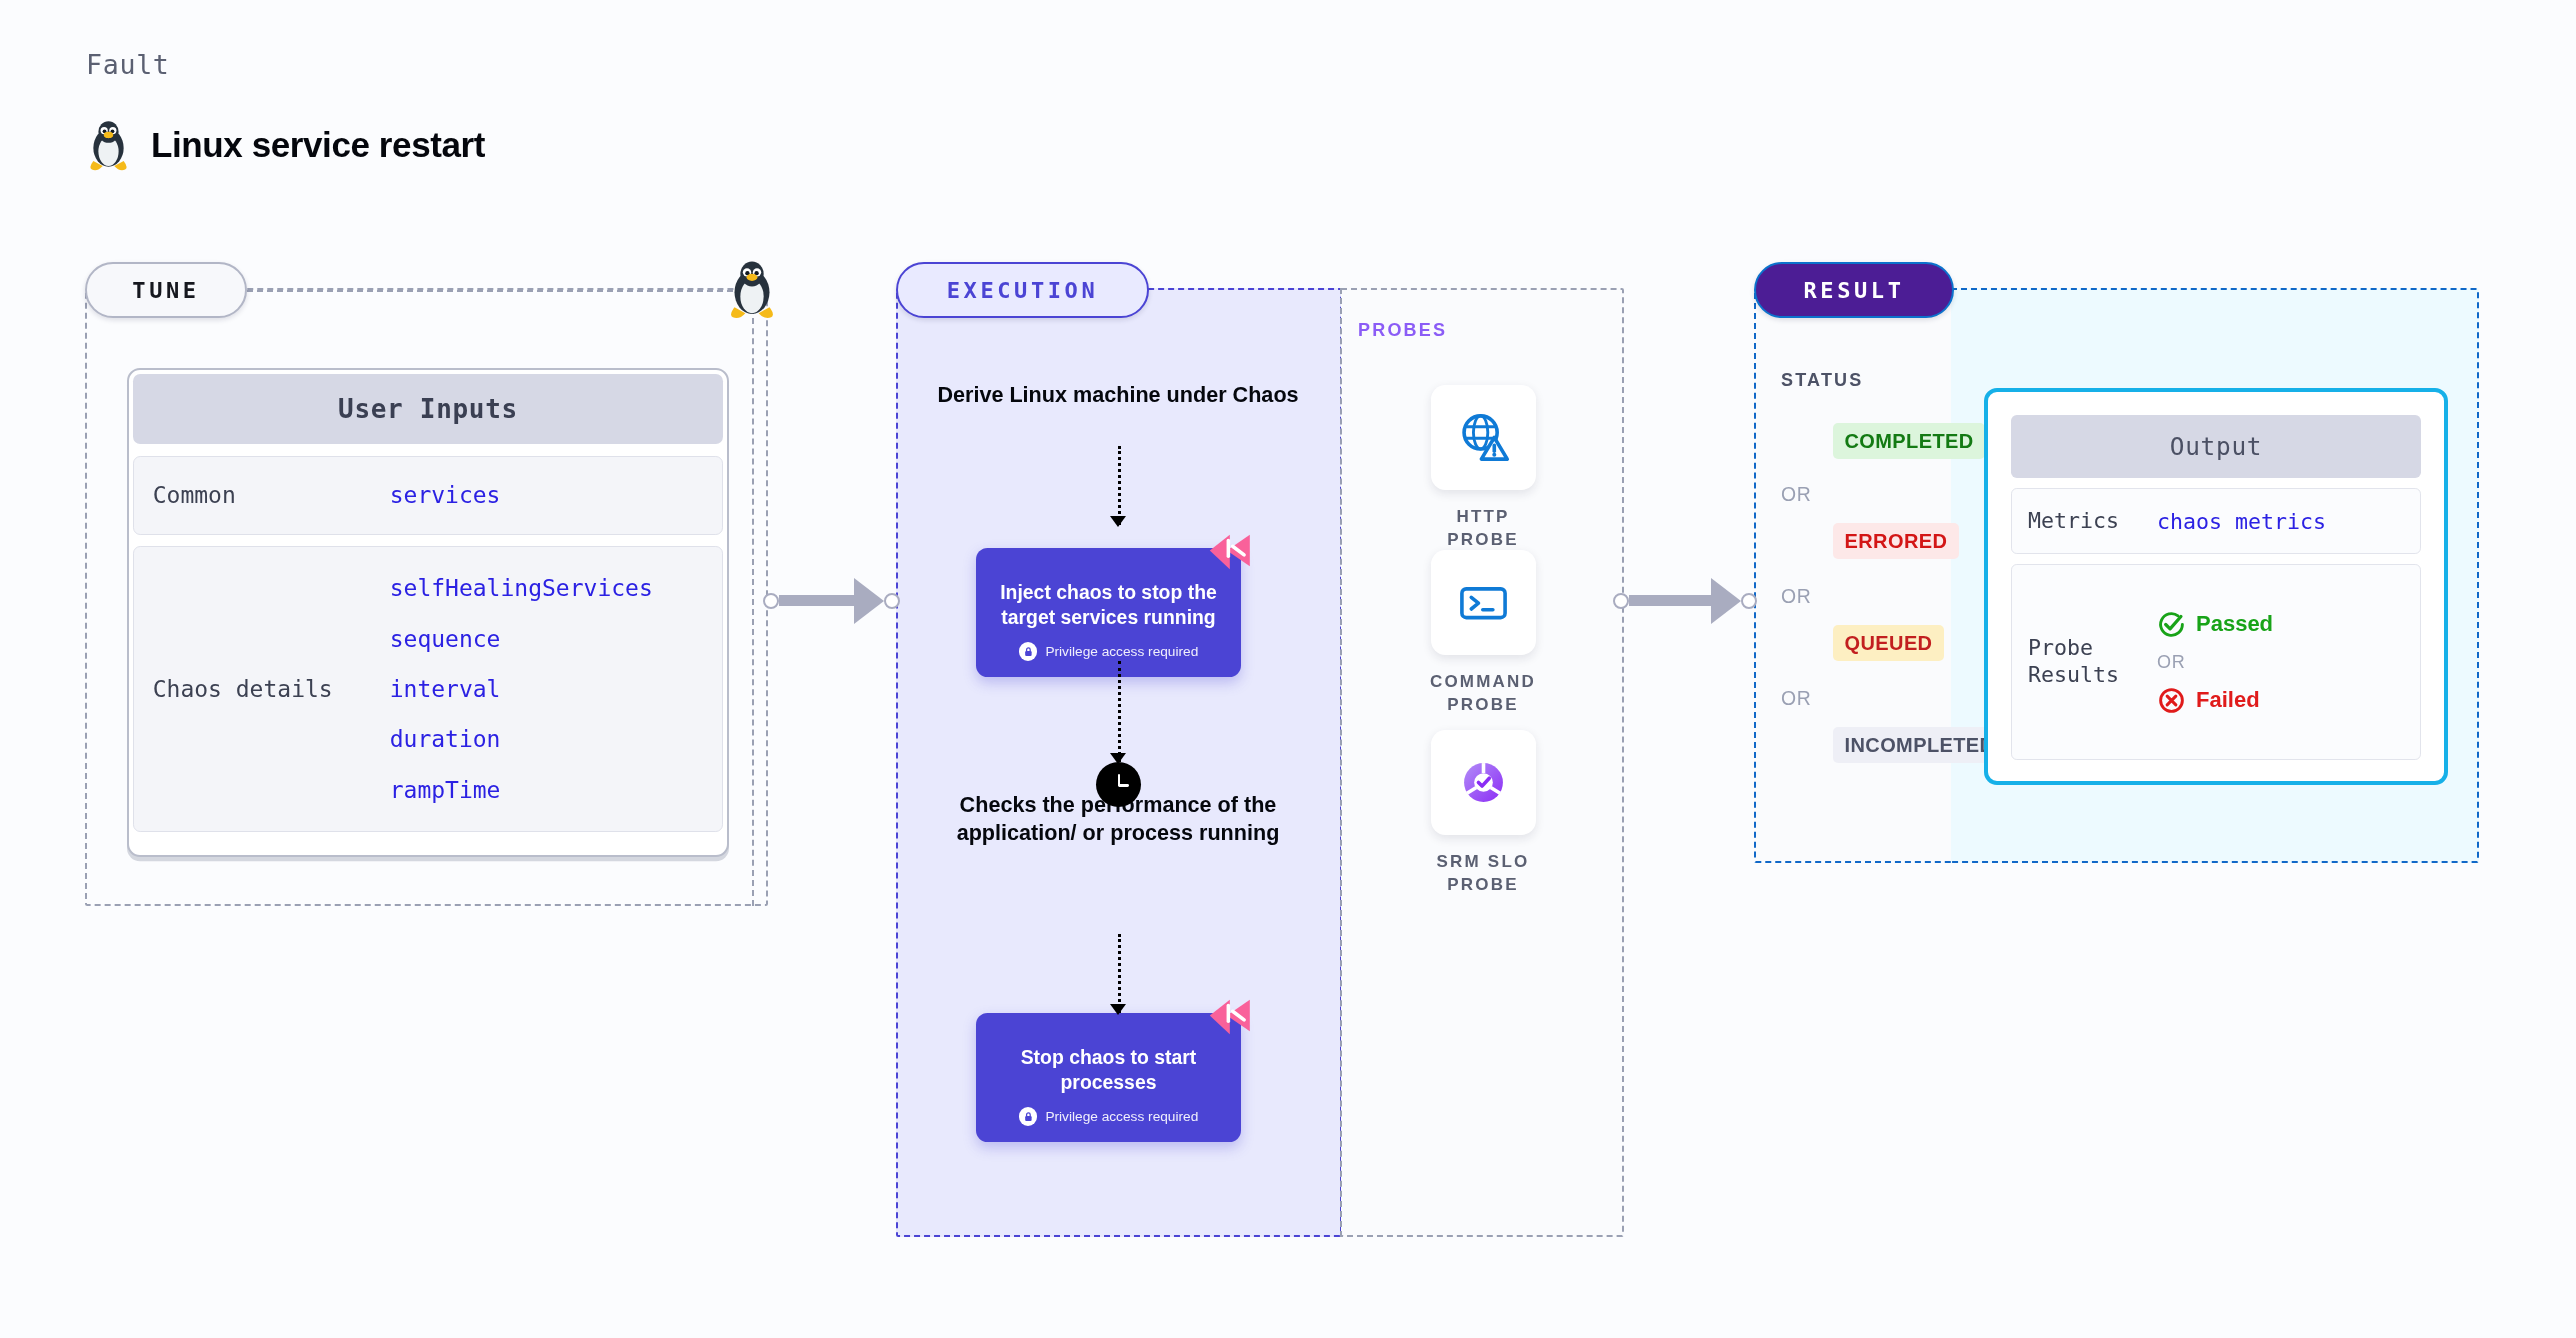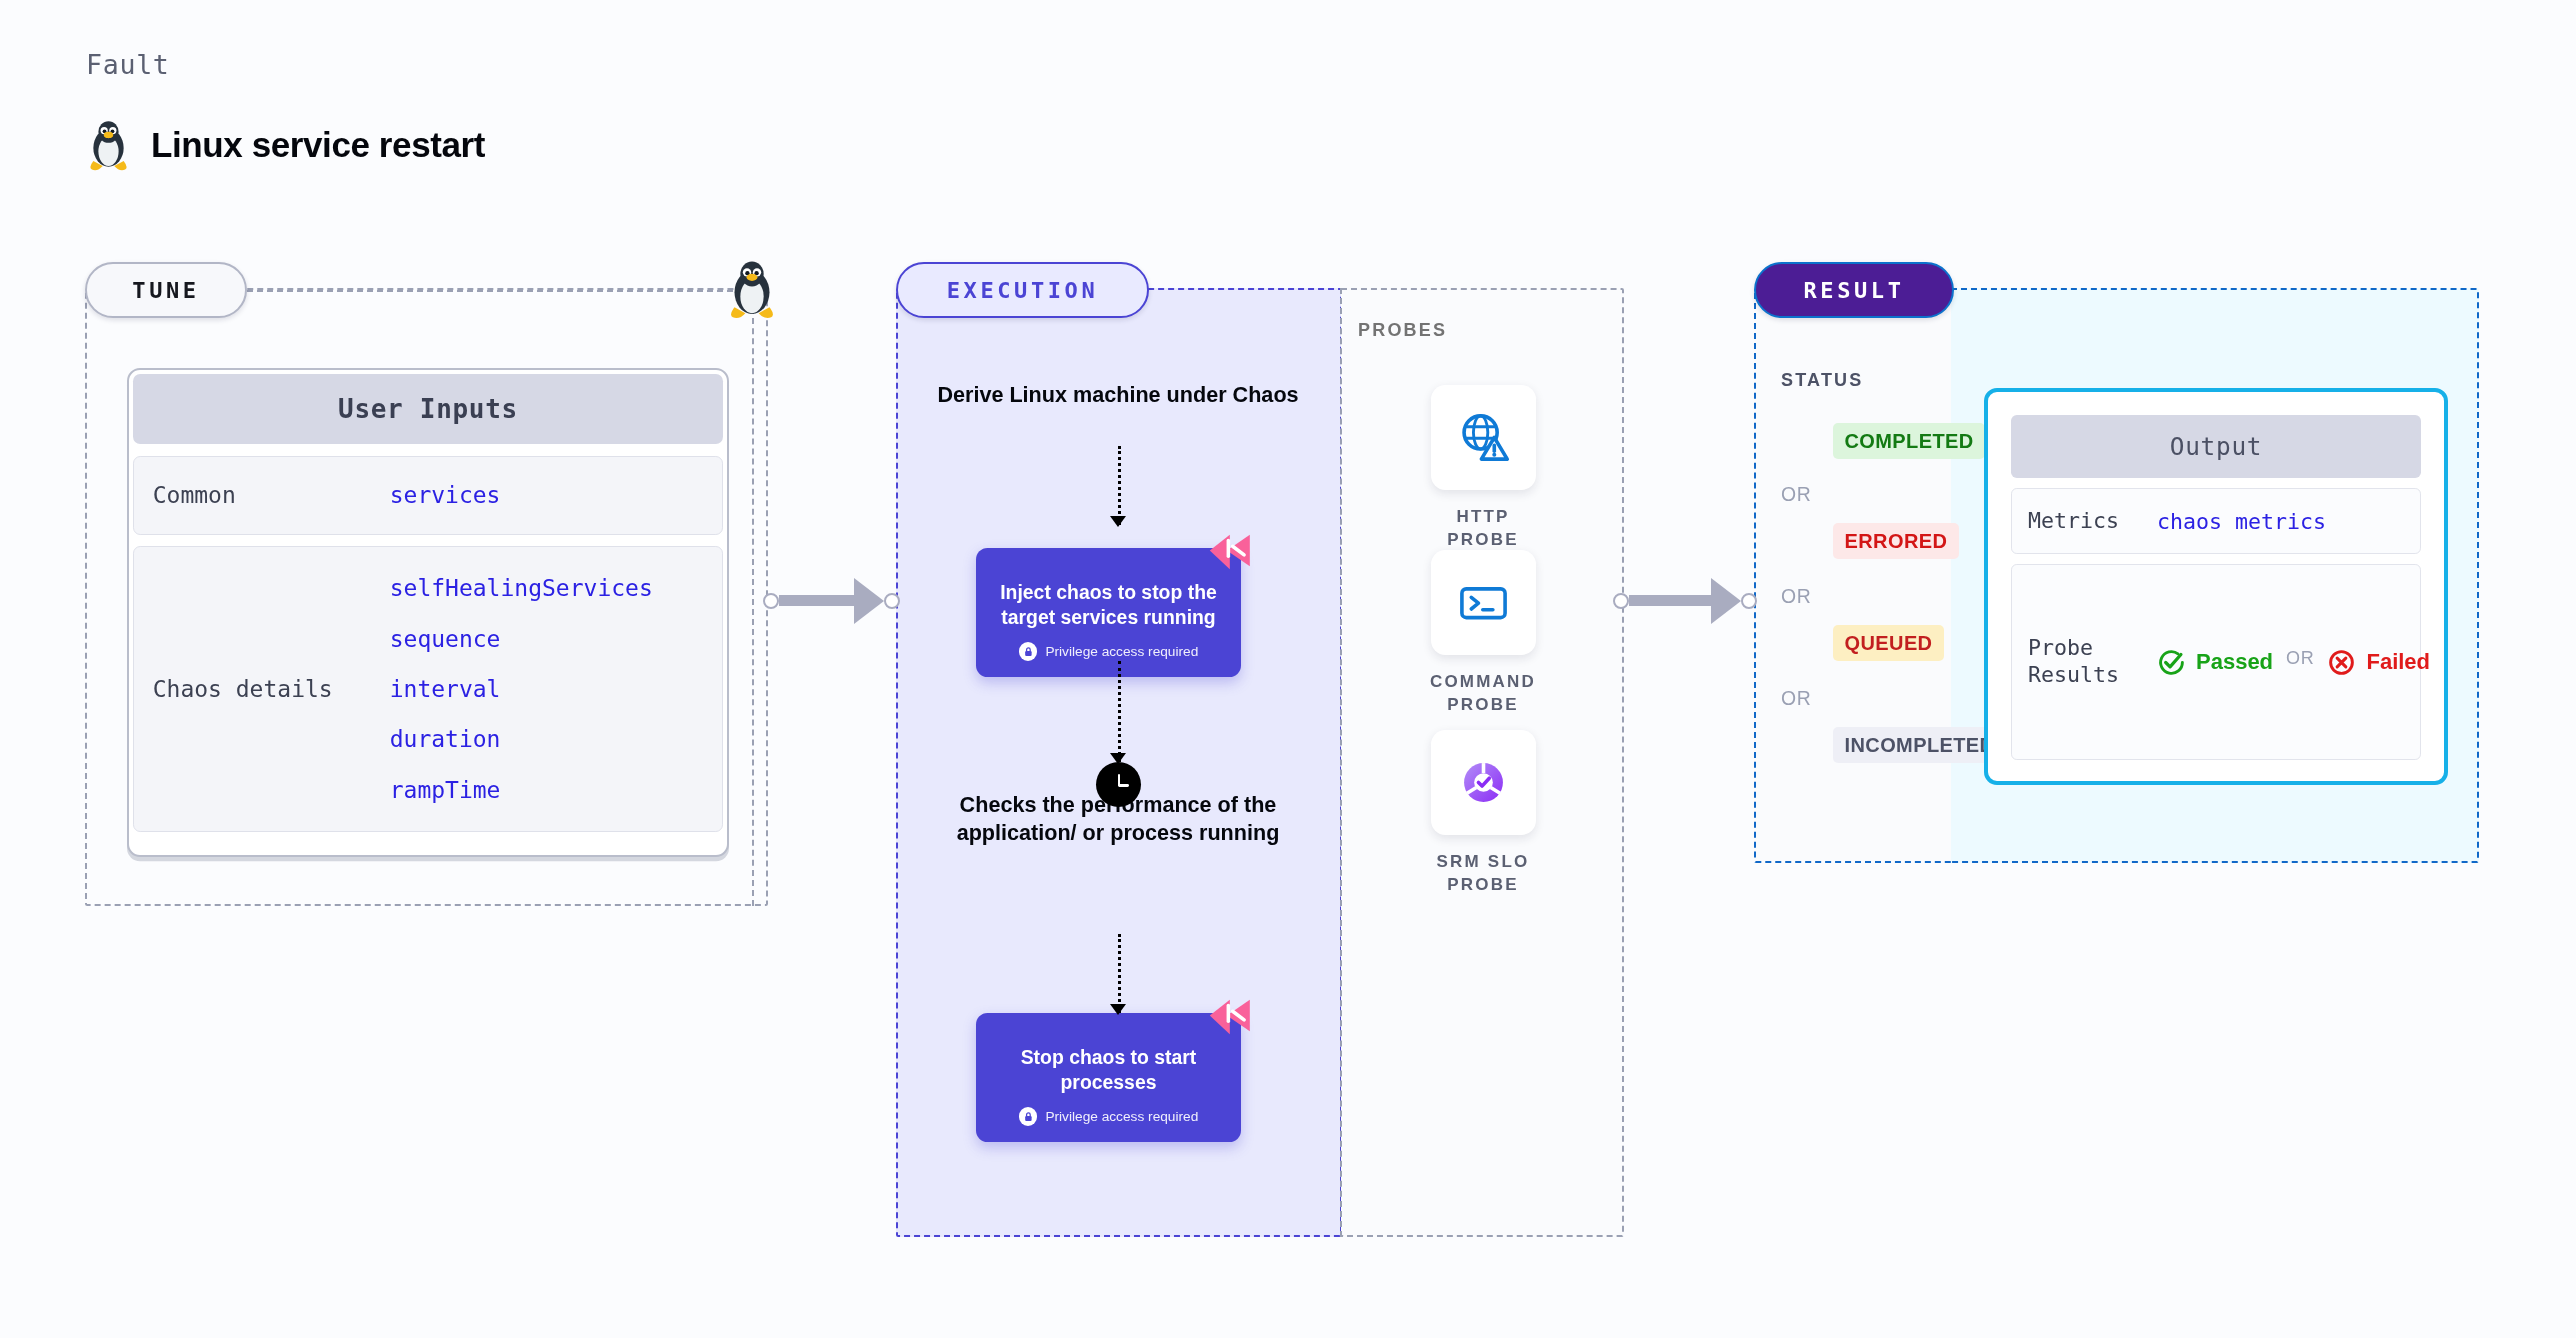--- a/index.html
+++ b/index.html
@@ -139,21 +139,21 @@
 
   .clock-icon { position:absolute; left:1096px; top:762px; width:45px; height:45px;
                 border-radius:50%; background:#000; z-index:6; }
   .clock-icon .hh { position:absolute; left:21.6px; top:11.5px; width:2.9px; height:12.2px;
                     background:#fff; border-radius:1.4px; }
   .clock-icon .mm { position:absolute; left:22px; top:22px; width:10.8px; height:2.9px;
                     background:#fff; border-radius:1.4px; }
 
   
   #probes-label { position:absolute; left:1358px; top:320px;
-                  font-size:18px; font-weight:bold; letter-spacing:2.2px; color:#737373; }
+                  font-size:18px; font-weight:bold; letter-spacing:2.2px; color:#8b5cf6; }
   .probe { position:absolute; left:1425px; width:116px; text-align:center; }
   .probe-tile { width:105px; height:105px; margin:0 auto; background:#fff; border-radius:14.4px;
                 box-shadow:0 3.6px 10px rgba(25,30,60,.10);
                 display:flex; align-items:center; justify-content:center; }
   .probe-cap { margin-top:16px; font-size:17px; font-weight:bold; letter-spacing:2.2px;
                color:#5b6072; line-height:1.35; }
   #probe-1 { top:385px; }
   #probe-2 { top:550px; }
   #probe-3 { top:730px; }
 
@@ -183,21 +183,21 @@
     font-size:24.4px; color:#4b5064; letter-spacing:0.7px;
   }
   .out-sec { margin-top:10px; background:#fbfcfe; border:1.4px solid #e2e4ec; border-radius:5.8px;
              display:flex; align-items:center; padding:0 16px; }
   #out-sec-metrics { height:66px; }
   #out-sec-probe   { height:196px; }
   .out-label { font-family:"DejaVu Sans Mono","Liberation Mono",monospace;
                font-size:21.6px; color:#3c4152; width:129px; flex:none; line-height:1.25; }
   .out-val   { font-family:"DejaVu Sans Mono","Liberation Mono",monospace;
                font-size:21.6px; color:#2b21e3; }
-  .pr-col { display:flex; gap:13px; }
+  .pr-col { display:flex; flex-direction:column; gap:13px; }
   .pr-row { display:flex; align-items:center; gap:10px; font-size:22px; font-weight:bold; }
   .pr-pass { color:#18a318; }
   .pr-fail { color:#e01b1b; }
   .pr-or   { font-size:18px; color:#9aa0b3; font-weight:normal; letter-spacing:0.7px; }
 </style>
 </head>
 <body>
 
 <div id="hdr-fault" class="mono">Fault</div>
 <div id="hdr-row">

